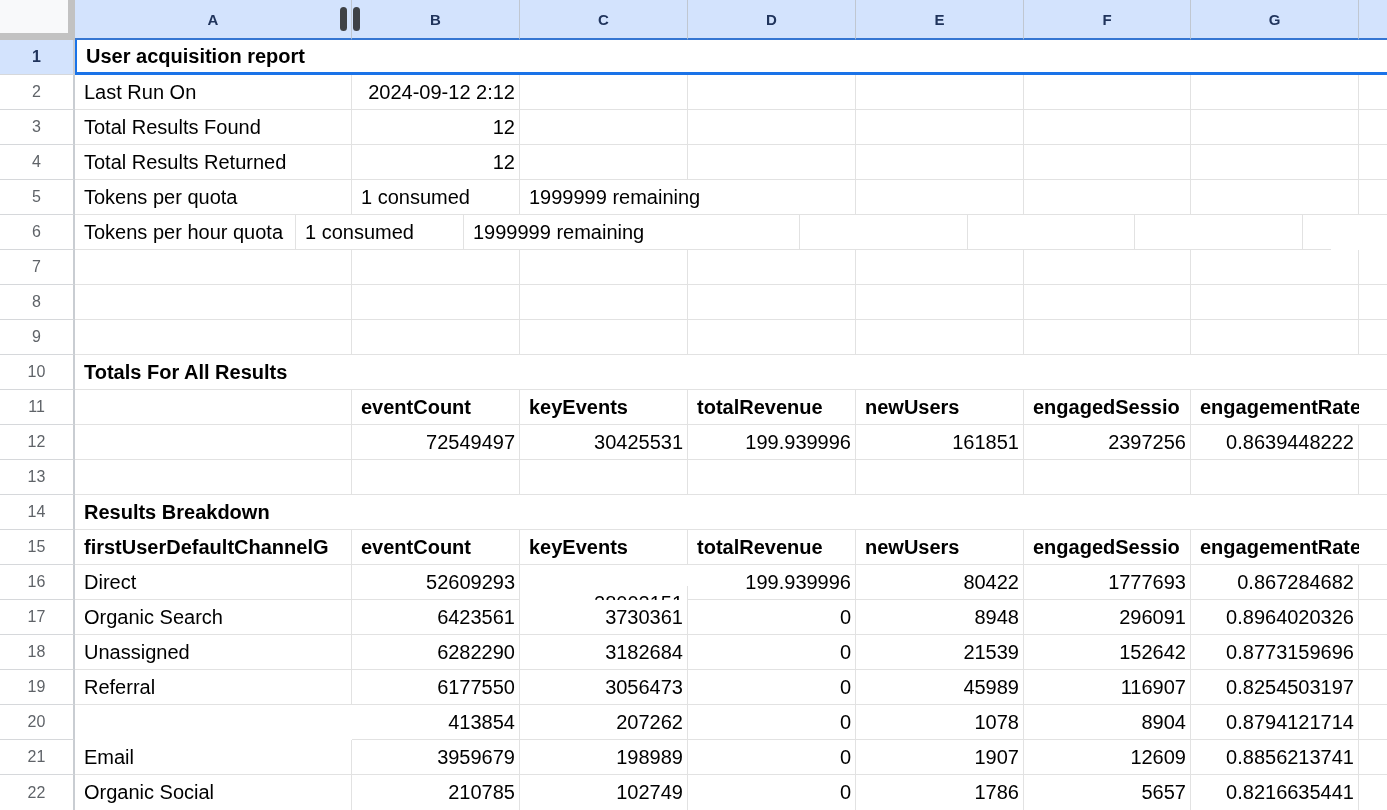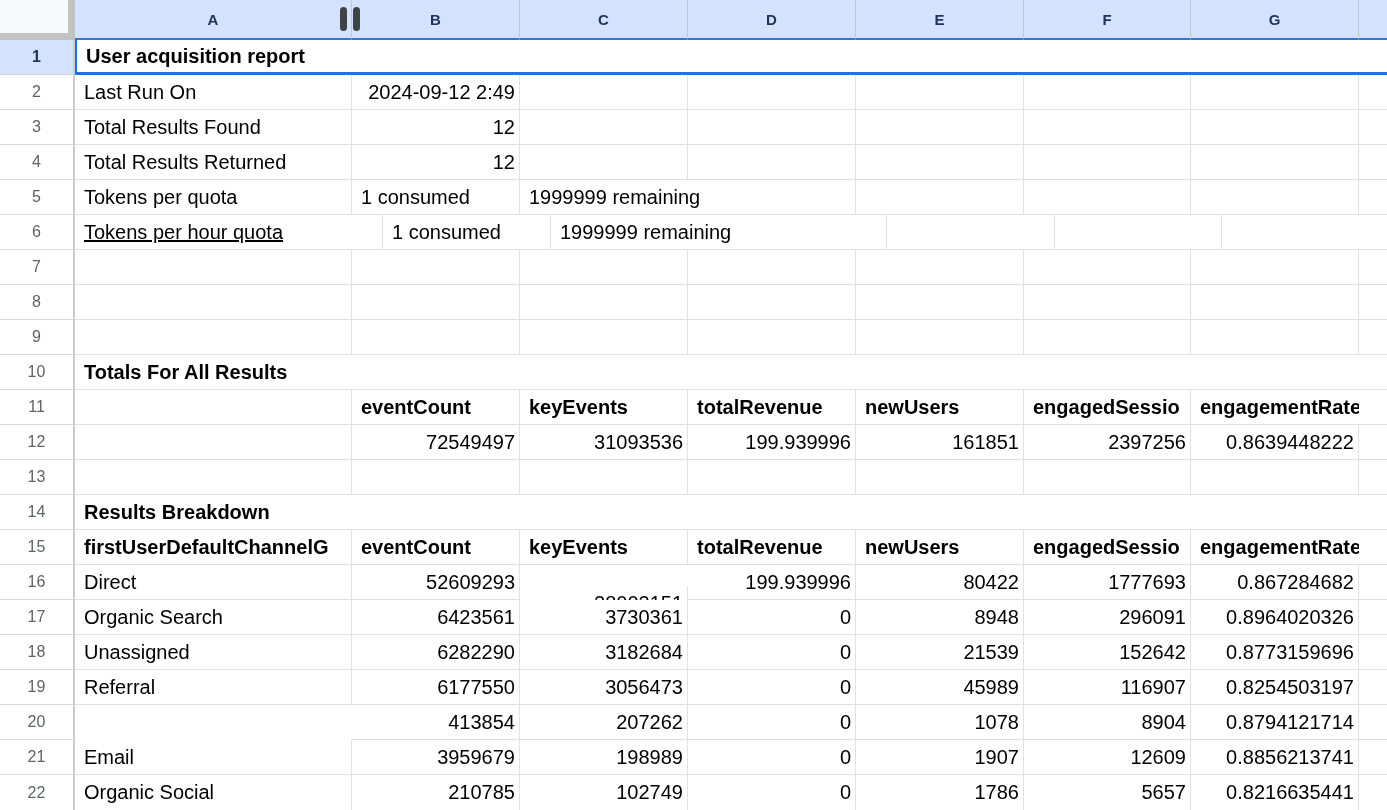--- a/index.html
+++ b/index.html
@@ -55,21 +55,21 @@
     </div>
   </div>
   <div id="grid-body">
       <div class="row sel">
         <div class="rnum sel">1</div>
         <div class="mcell">User acquisition report</div>
       </div>
       <div class="row">
         <div class="rnum">2</div>
         <div class="cell" style="width: 277px;">Last Run On</div>
-        <div class="cell right" style="width: 168px;">2024-09-12 2:49</div>
+        <div class="cell right" style="width: 168px;">2024-09-12 2:12</div>
         <div class="cell" style="width: 168px;"></div>
         <div class="cell" style="width: 168px;"></div>
         <div class="cell" style="width: 168px;"></div>
         <div class="cell" style="width: 167px;"></div>
         <div class="cell" style="width: 168px;"></div>
         <div class="cell noR" style="width: 28px;"></div>
       </div>
       <div class="row">
         <div class="rnum">3</div>
         <div class="cell" style="width: 277px;">Total Results Found</div>
@@ -97,21 +97,21 @@
         <div class="cell" style="width: 277px;">Tokens per quota</div>
         <div class="cell" style="width: 168px;">1 consumed</div>
         <div class="cell" style="width: 336px;">1999999 remaining</div>
         <div class="cell" style="width: 168px;"></div>
         <div class="cell" style="width: 167px;"></div>
         <div class="cell" style="width: 168px;"></div>
         <div class="cell noR" style="width: 28px;"></div>
       </div>
       <div class="row">
         <div class="rnum">6</div>
-        <div class="cell" style="width: 308px; text-decoration: underline;">Tokens per hour quota</div>
+        <div class="cell" style="width: 221px;">Tokens per hour quota</div>
         <div class="cell" style="width: 168px;">1 consumed</div>
         <div class="cell" style="width: 336px;">1999999 remaining</div>
         <div class="cell" style="width: 168px;"></div>
         <div class="cell" style="width: 167px;"></div>
         <div class="cell" style="width: 168px;"></div>
         <div class="cell noR" style="width: 28px;"></div>
       </div>
       <div class="row">
         <div class="rnum">7</div>
         <div class="cell" style="width: 277px;"></div>
@@ -157,21 +157,21 @@
         <div class="cell bold" style="width: 168px;">totalRevenue</div>
         <div class="cell bold" style="width: 168px;">newUsers</div>
         <div class="cell bold clip" style="width: 167px;">engagedSessio</div>
         <div class="cell bold noR" style="width: 168px;">engagementRate</div>
         <div class="cell noR" style="width: 28px;"></div>
       </div>
       <div class="row">
         <div class="rnum">12</div>
         <div class="cell" style="width: 277px;"></div>
         <div class="cell right" style="width: 168px;">72549497</div>
-        <div class="cell right" style="width: 168px;">31093536</div>
+        <div class="cell right" style="width: 168px;">30425531</div>
         <div class="cell right" style="width: 168px;">199.939996</div>
         <div class="cell right" style="width: 168px;">161851</div>
         <div class="cell right" style="width: 167px;">2397256</div>
         <div class="cell right" style="width: 168px;">0.8639448222</div>
         <div class="cell noR" style="width: 28px;"></div>
       </div>
       <div class="row">
         <div class="rnum">13</div>
         <div class="cell" style="width: 277px;"></div>
         <div class="cell" style="width: 168px;"></div>

